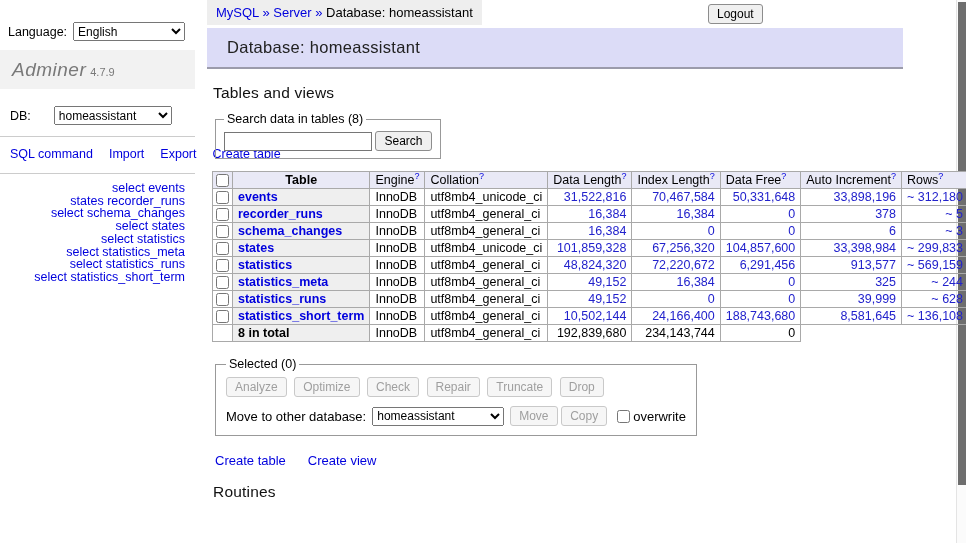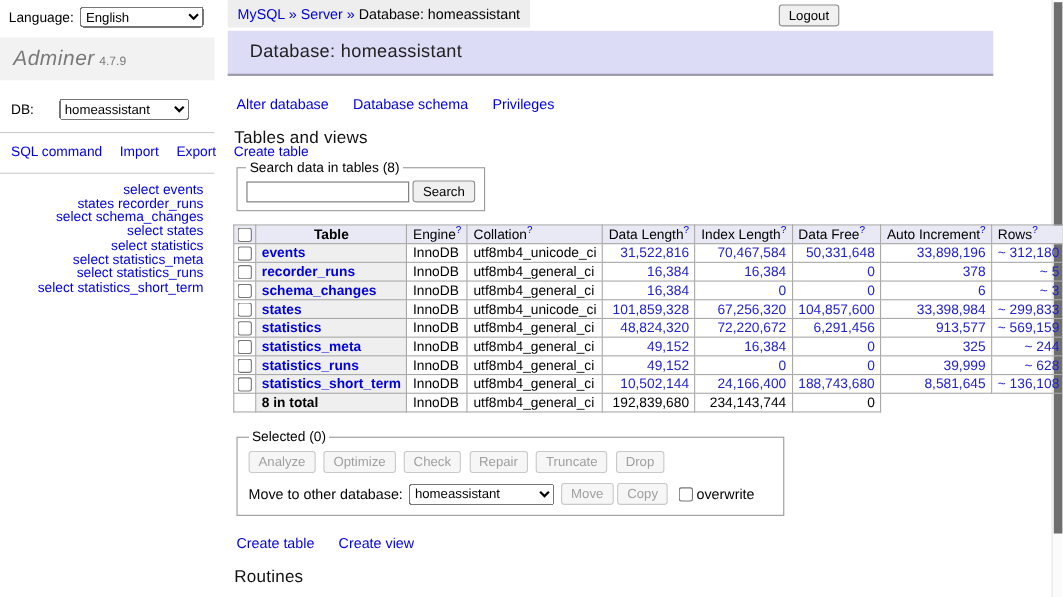--- a/index.html
+++ b/index.html
@@ -7,21 +7,21 @@
               font-family:"Liberation Sans","DejaVu Sans",sans-serif; color:#000; }
   #app { position:relative; width:966px; height:543px; }
 
   
   .scrollbar { position:absolute; right:0; top:0; width:10px; height:543px;
                background:#fbfbfb; border-left:1px solid #e4e4e4; }
   .scroll-thumb { position:absolute; left:1px; top:2px; width:8px; height:483px;
                   background:#6e6e6e; }
 
   
-  .sidebar { position:absolute; left:0; top:0; width:195px; height:456px; font-size:12.5px; }
+  .sidebar { position:absolute; left:0; top:16px; width:195px; height:456px; font-size:12.5px; }
   .lang-row { padding:6px 0 0 8px; display:flex; align-items:center; gap:6px; }
   .lang-row select { width:112px; height:19px; font-size:12px;
                      font-family:"Liberation Sans",sans-serif; }
   .brand-band { margin-top:9px; background:#f2f2f2; padding:9px 12px; height:39px; }
   .brand { font-style:italic; font-size:19px; color:#797979; letter-spacing:.5px; }
   .brand-version { font-size:11px; color:#797979; margin-left:4px; }
   .db-row { margin-top:17px; padding-left:10px; display:flex; align-items:center; gap:23px; }
   .db-row select { width:118px; height:19px; font-size:12px;
                    font-family:"Liberation Sans",sans-serif; }
   .sidebar hr { border:none; border-top:1px solid #ccc; margin:11px 0 0 0; }
@@ -65,21 +65,21 @@
   tbody th.tname, tfoot th.tname { background:#efefef; text-align:left; }
   tbody th.tname a { font-weight:bold; }
   td.num { text-align:right; color:#2222cc; }
   td.txt { color:#000; }
   tfoot td.num { color:#000; }
   tfoot th.tname { font-weight:bold; color:#000; }
   sup.help { font-size:9px; color:#0000dd; vertical-align:super; line-height:0; }
   input[type=checkbox] { width:13px; height:13px; vertical-align:middle; }
 
   
-  .selected-fieldset { margin-top:15px; padding:6px 26px 9px 10px; }
+  .selected-fieldset { margin-top:15px; padding:6px 10px 9px 10px; }
   .selected-buttons .btn { margin-right:4px; }
   .move-row { margin-top:9px; display:flex; align-items:center; gap:6px; font-size:13px; }
   .move-row select { width:132px; height:19px; font-size:12px;
                      font-family:"Liberation Sans",sans-serif; }
   .overwrite-wrap { display:flex; align-items:center; gap:3px; margin-left:4px; }
 
   .link-row { margin:17px 0 0 8px; font-size:13px; }
 </style>
 </head>
 <body>
@@ -121,21 +121,20 @@
       </div>
   </aside>
 
   <button class="logout-btn btn">Logout</button>
 
   <main class="main">
     <div class="breadcrumb" id="breadcrumb"><a class="crumb-link">MySQL</a><span class="crumb-sep"> » </span><a class="crumb-link">Server</a><span class="crumb-sep"> » </span><span class="crumb-current">Database: homeassistant</span></div>
 
     <h2 class="page-title">Database: homeassistant</h2>
 
-    <p class="db-links" id="db-links"><a>Alter database</a><a>Database schema</a><a>Privileges</a></p>
 
     <h3>Tables and views</h3>
 
     <fieldset class="search-fieldset">
       <legend>Search data in tables (8)</legend>
       <input type="text" value="" style="">
       <button class="btn">Search</button>
     </fieldset>
 
     <table>

